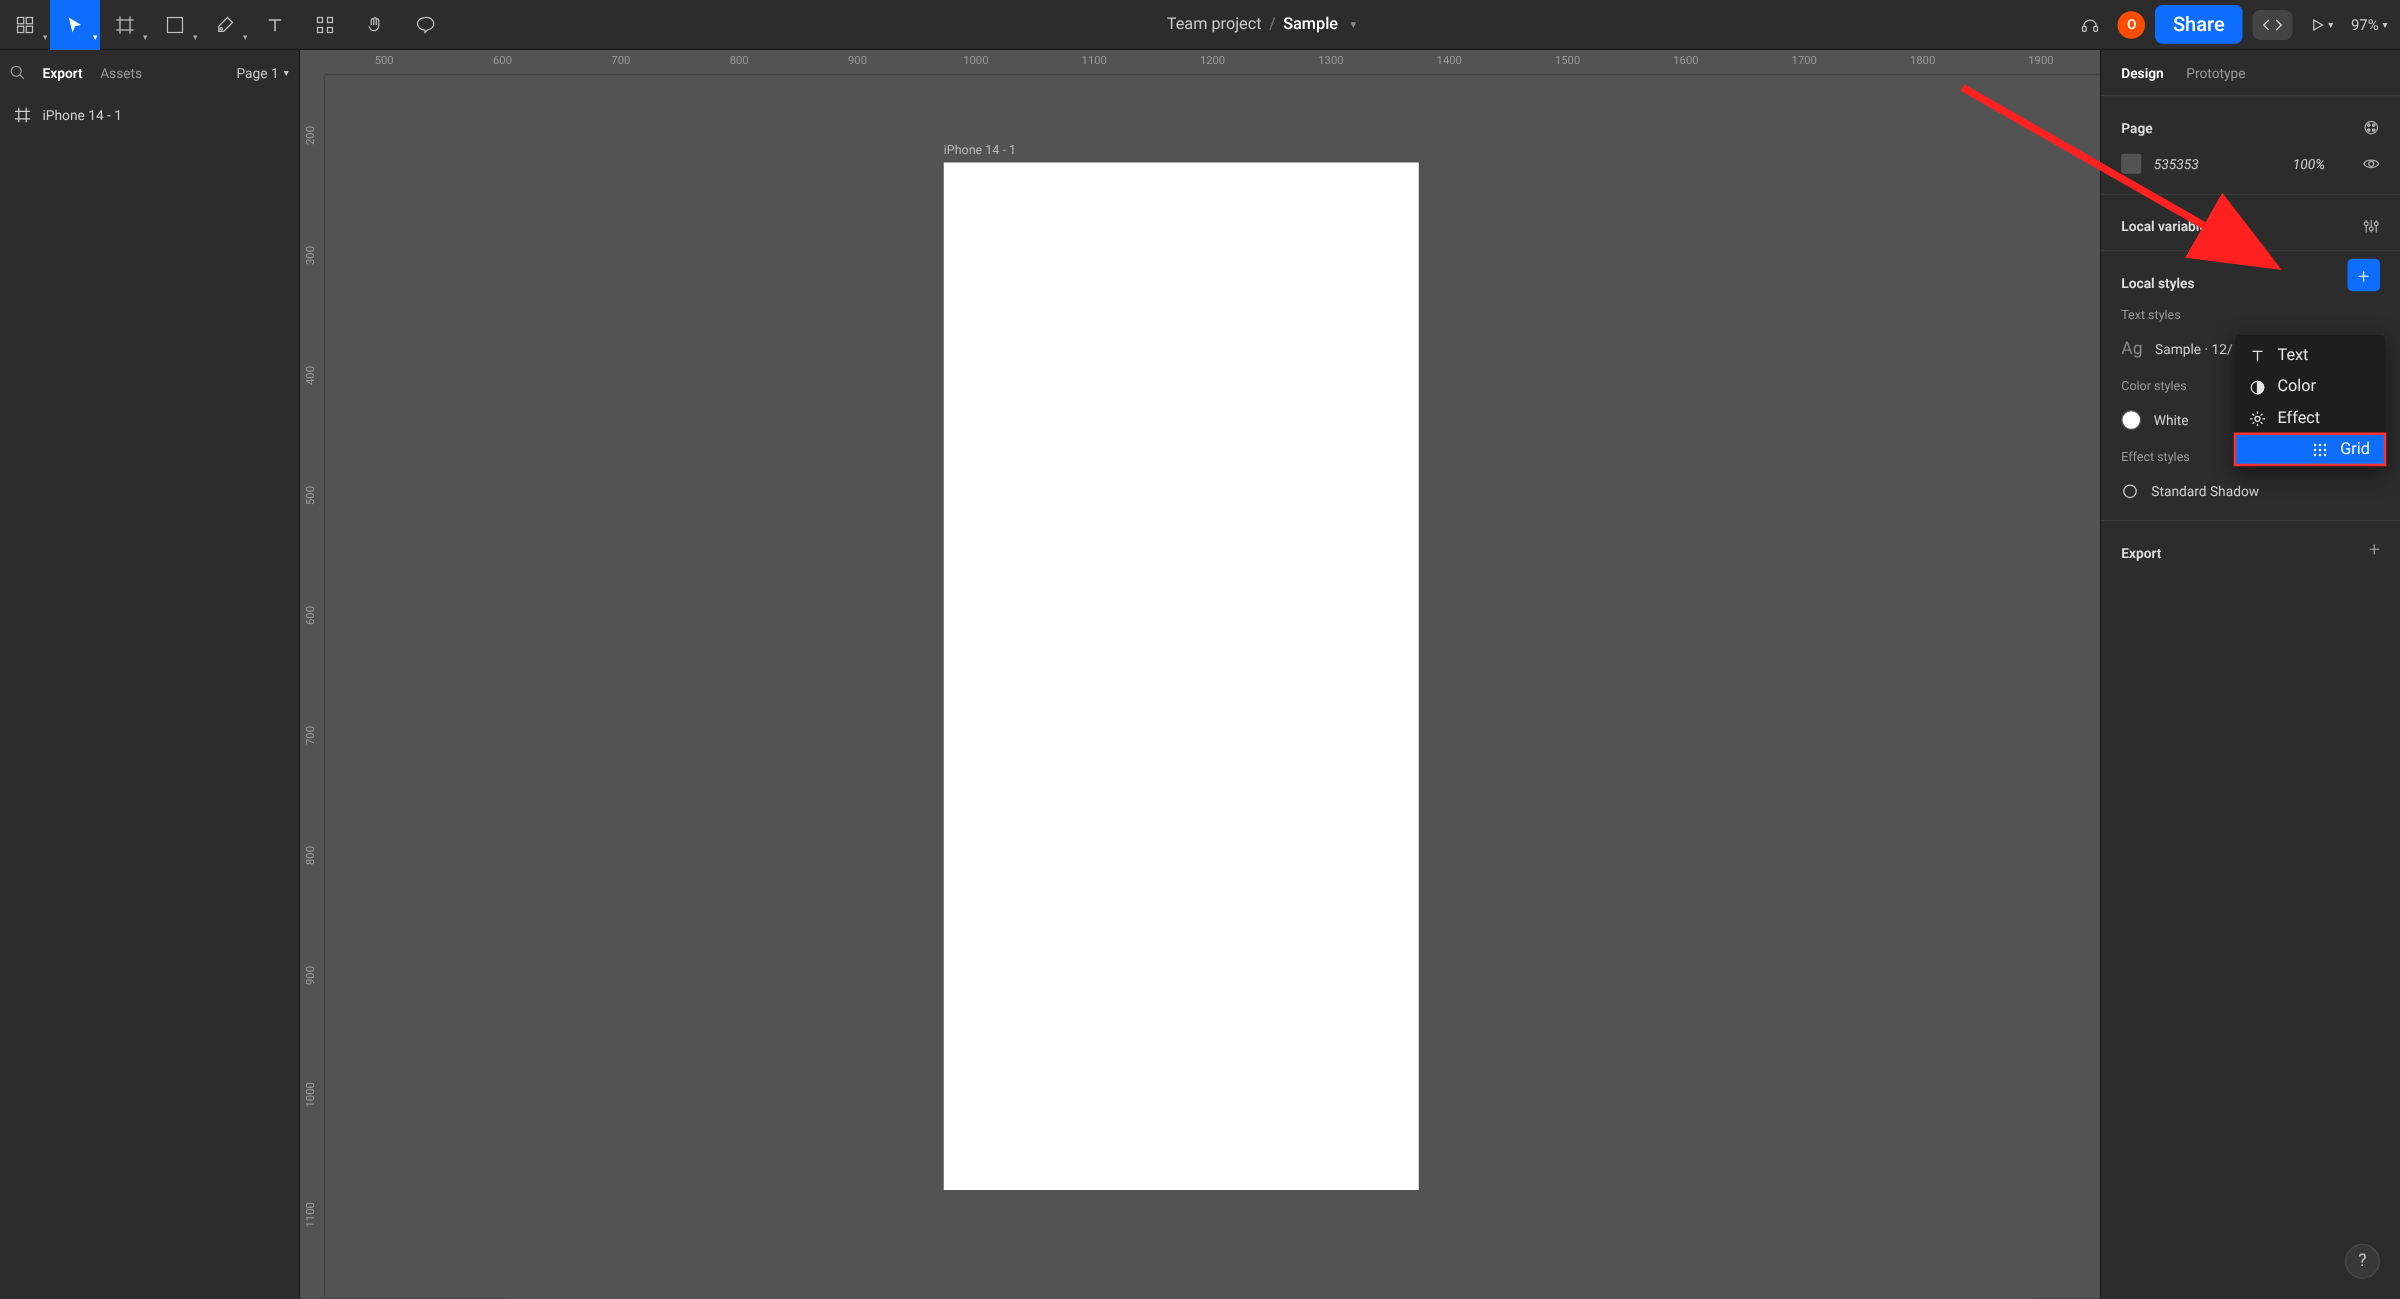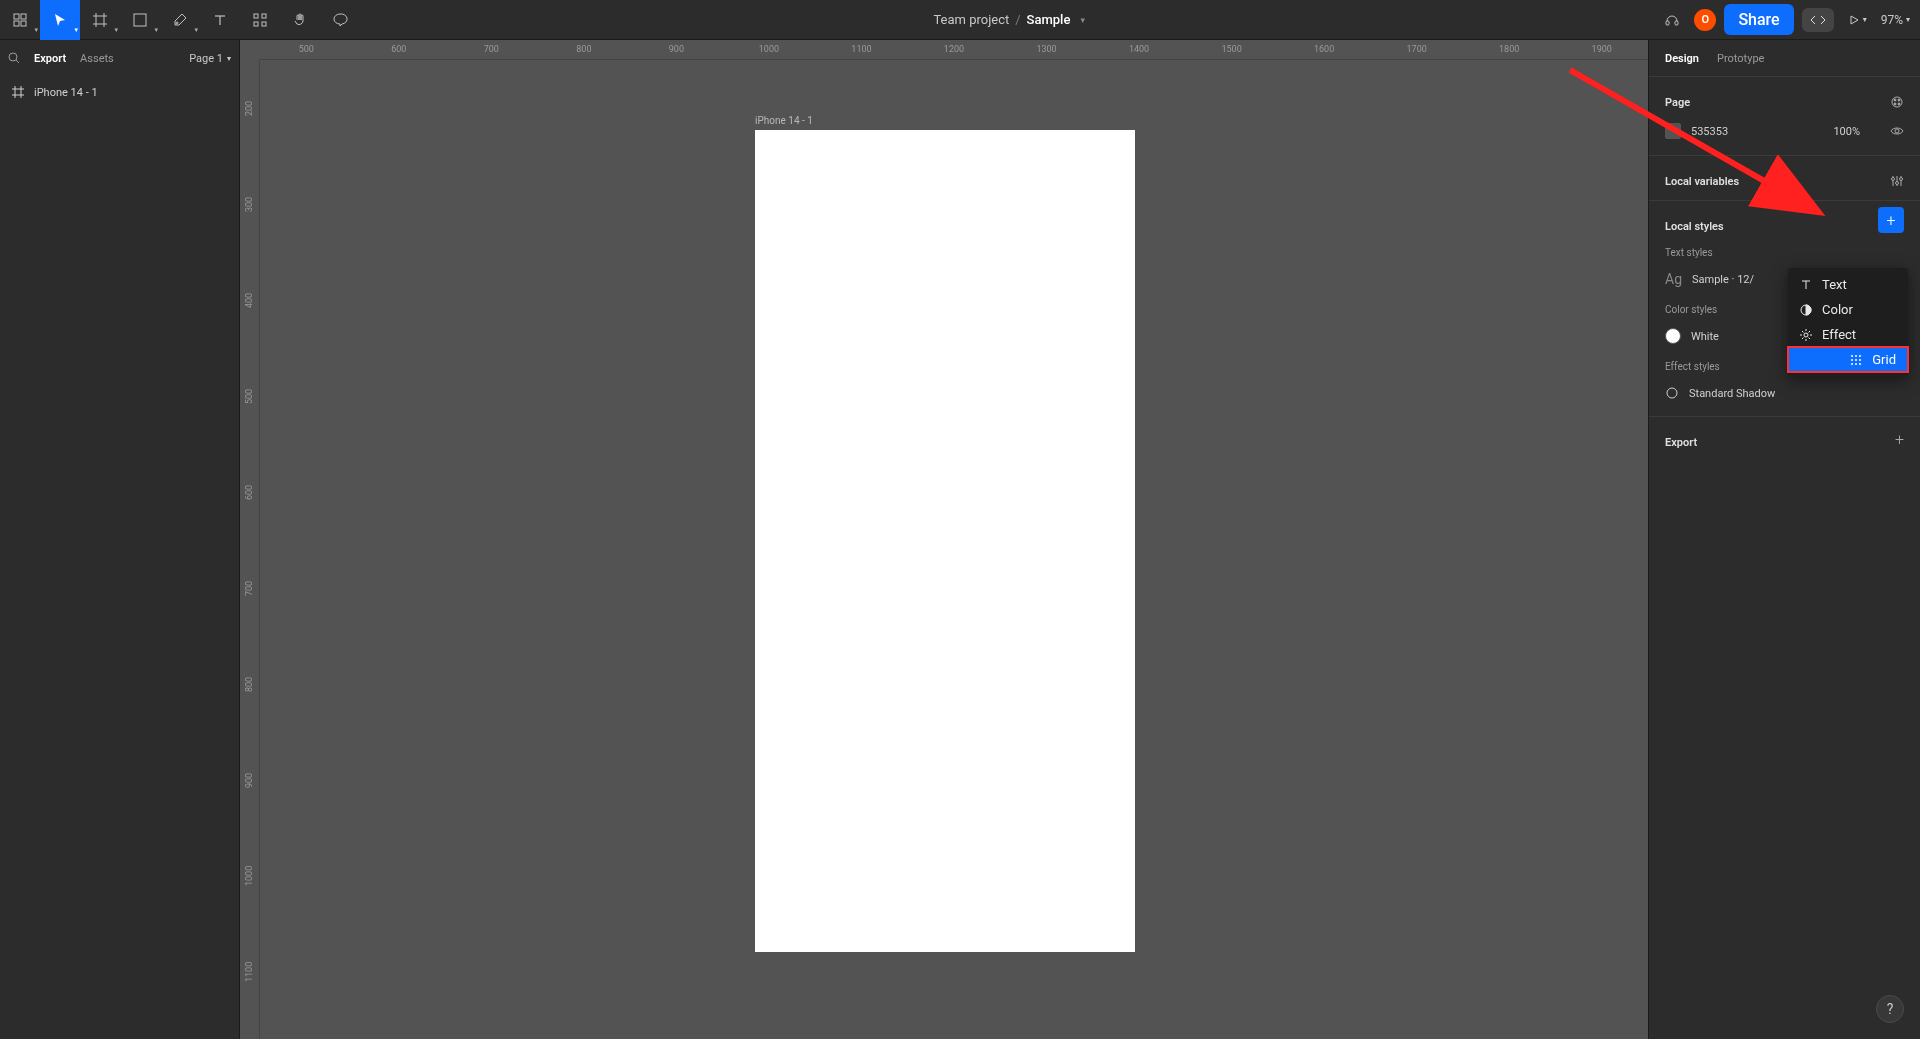--- a/index.html
+++ b/index.html
@@ -200,21 +200,21 @@
   position: absolute;
   left: 515px;
   top: 90px;
   width: 380px;
   height: 822px;
   background: #ffffff;
 }
 
 
 .right-panel {
-  width: 272px;
+  width: 240px;
   background: #2c2c2c;
   border-left: 1px solid #1a1a1a;
   display: flex;
   flex-direction: column;
   color: #c8c8c8;
   font-size: 11px;
 }
 .right-tabs {
   display: flex;
   align-items: center;
@@ -235,20 +235,21 @@
   font-weight: 600;
   color: #e0e0e0;
   height: 20px;
 }
 .panel-row {
   display: flex;
   align-items: center;
   gap: 10px;
   margin-top: 10px;
   height: 24px;
+  font-style: italic;
 }
 .swatch {
   width: 16px; height: 16px;
   border-radius: 2px;
   background: #535353;
   border: 1px solid #555;
 }
 .swatch.white { background: #fff; border-radius: 50%; }
 .hexval { color: #d0d0d0; }
 .opacity { margin-left: auto; color: #d0d0d0; margin-right: 20px; }

